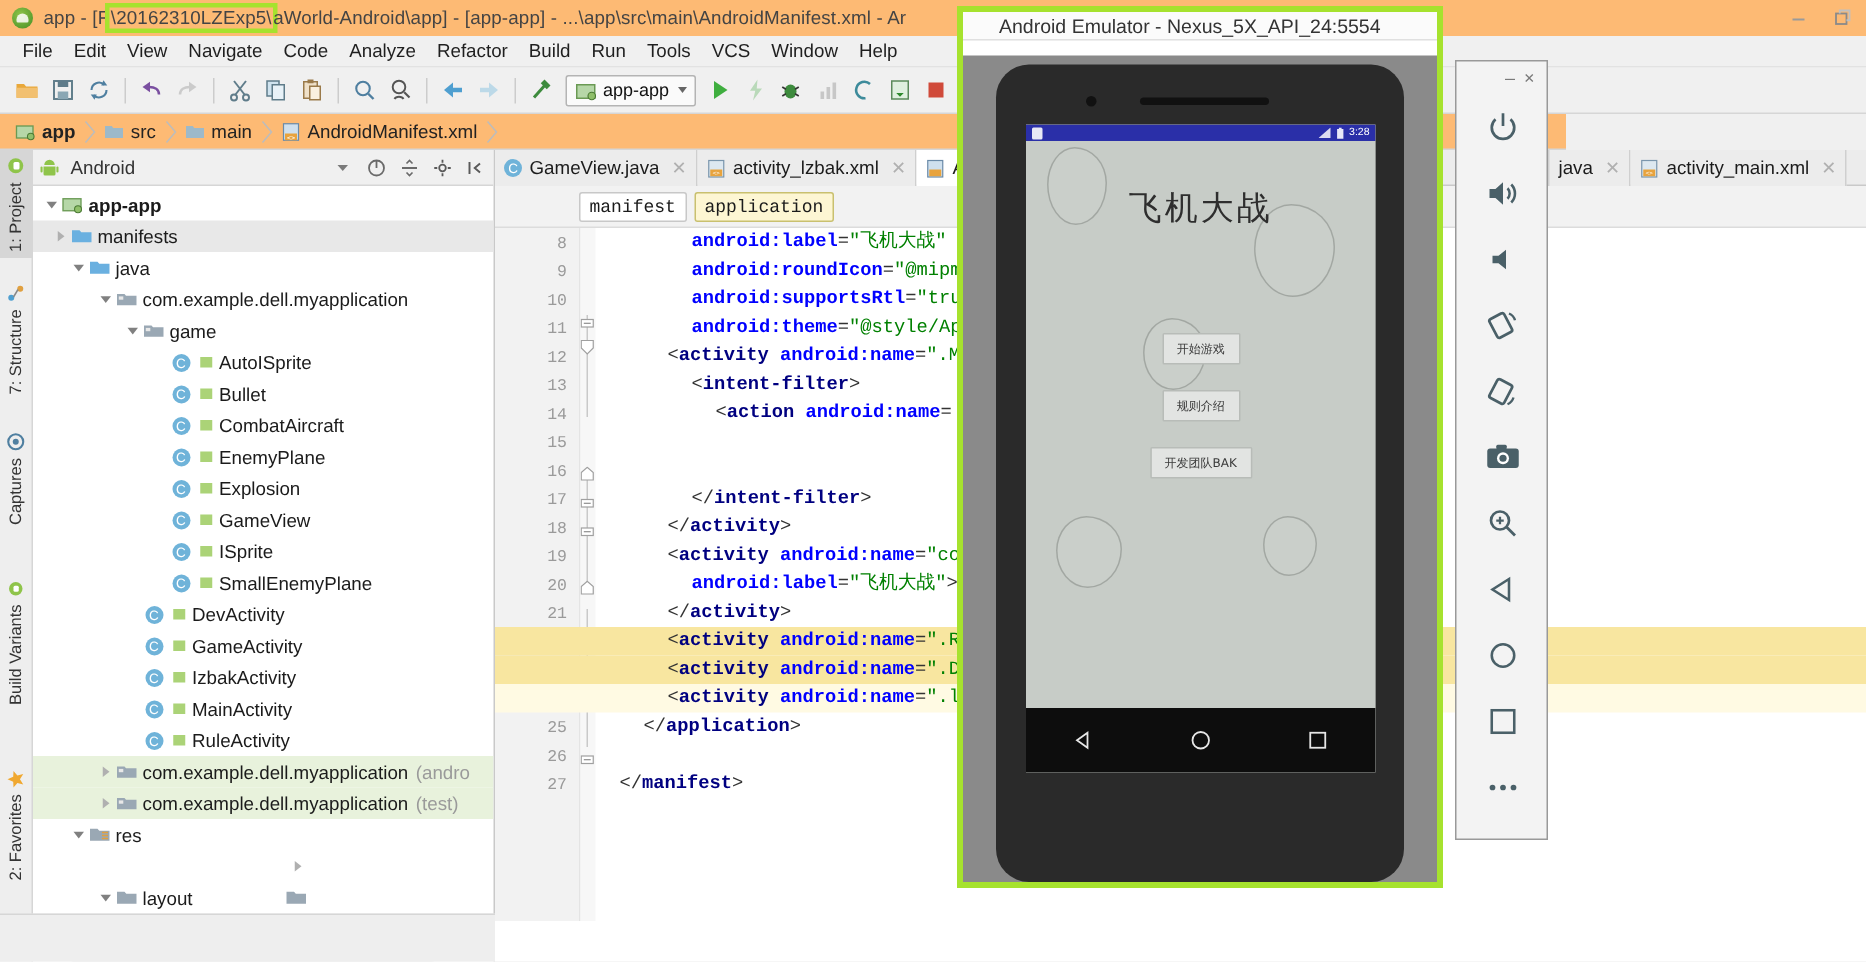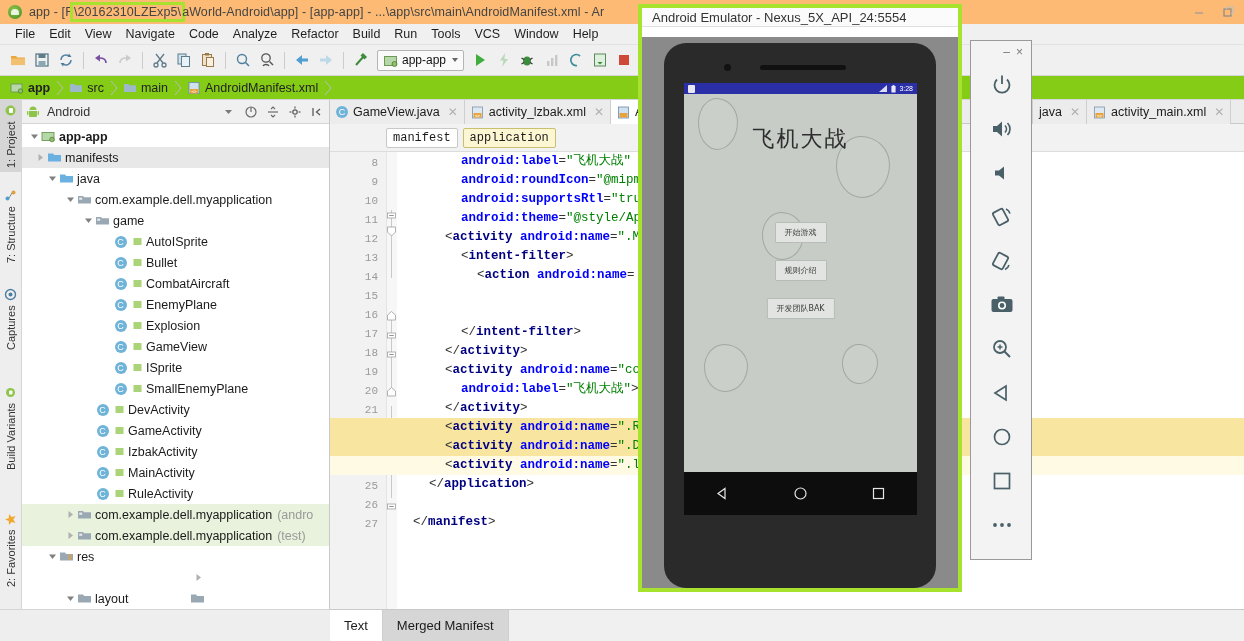--- a/index.html
+++ b/index.html
@@ -54,22 +54,22 @@
   .tb-sep { width:1px; height:17px; background:#ccc; margin:0 5px; flex:none; }
   .run-config {
     height:21px; border:1px solid #b4b4b4; background:#fafafa; border-radius:2px;
     display:flex; align-items:center; gap:4px; padding:0 5px; margin:0 4px; flex:none;
   }
   .run-config .label { font-size:12px; color:#111; }
   .run-config .caret { width:0;height:0;border-left:3.5px solid transparent;border-right:3.5px solid transparent;border-top:4px solid #666; margin-left:2px;}
 
   
   .breadcrumb {
-    position:absolute; left:0; top:76px; width:1244px; height:24px;
-    background:#84cc16; display:flex; align-items:center; padding-left:6px;
+    position:absolute; left:0; top:76px; width:1044px; height:24px;
+    background:#fdba74; display:flex; align-items:center; padding-left:6px;
     border-bottom:1px solid #d6d6d6;
   }
   .crumb { display:flex; align-items:center; gap:4px; padding:0 6px 0 4px; height:20px; font-size:12.5px; color:#222;}
   .crumb.first { font-weight:bold; }
   .crumb-arrow { width:9px; height:20px; }
   .crumb-arrow svg { display:block; }
 
   
   .vstrip {
     position:absolute; left:0; top:100px; width:22px; height:541px;
@@ -185,21 +185,21 @@
   
   .bl-strip { position:absolute; left:0; top:609px; width:330px; height:32px; background:#eeeeee; border-top:1px solid #d6d6d6; }
 
   
   .emu {
     position:absolute; left:638px; top:4px; width:324px; height:588px;
     border:4px solid #a6e22e; background:#fff;
   }
   .emu-title {
     height:19px; background:#fbfbfb; border-bottom:1px solid #e0e0e0;
-    display:flex; align-items:center; padding-left:10px;
+    display:flex; align-items:center; padding-left:24px;
     font-size:13px; color:#333;
   }
   .emu-body { position:absolute; left:0; top:29px; width:316px; height:551px; background:#8a8a8a; }
   .phone {
     position:absolute; left:22px; top:6px; width:272px; height:545px;
     background:#2a2a2a; border-radius:22px;
   }
   .phone-speaker {
     position:absolute; left:96px; top:22px; width:86px; height:5px;
     background:#111; border-radius:3px;
@@ -1005,24 +1005,20 @@
           <rect x="1.5" y="1" width="10" height="11" fill="#dde8f0" stroke="#7a96ad" stroke-width=".8"></rect>
           <rect x="2.5" y="7" width="8" height="4.5" fill="#e8a33d"></rect>
           <text x="6.5" y="10.8" font-size="4" fill="#fff" text-anchor="middle" font-family="monospace">&lt;&gt;</text>
         </svg>
       <span>activity_main.xml</span>
       <span class="x">✕</span>
     </div>
   </div>
 
   <div class="bl-strip"></div>
-  <div class="bottom-tabs">
-    <div class="btab active">Text</div>
-    <div class="btab inactive">Merged Manifest</div>
-  </div>
 
   <div class="emu">
     <div class="emu-title">Android Emulator - Nexus_5X_API_24:5554</div>
     <div class="emu-body">
       <div class="phone">
         <div class="phone-cam"></div>
         <div class="phone-speaker"></div>
         <div class="screen">
           <div class="statusbar">
             <div class="sb-left"></div>

